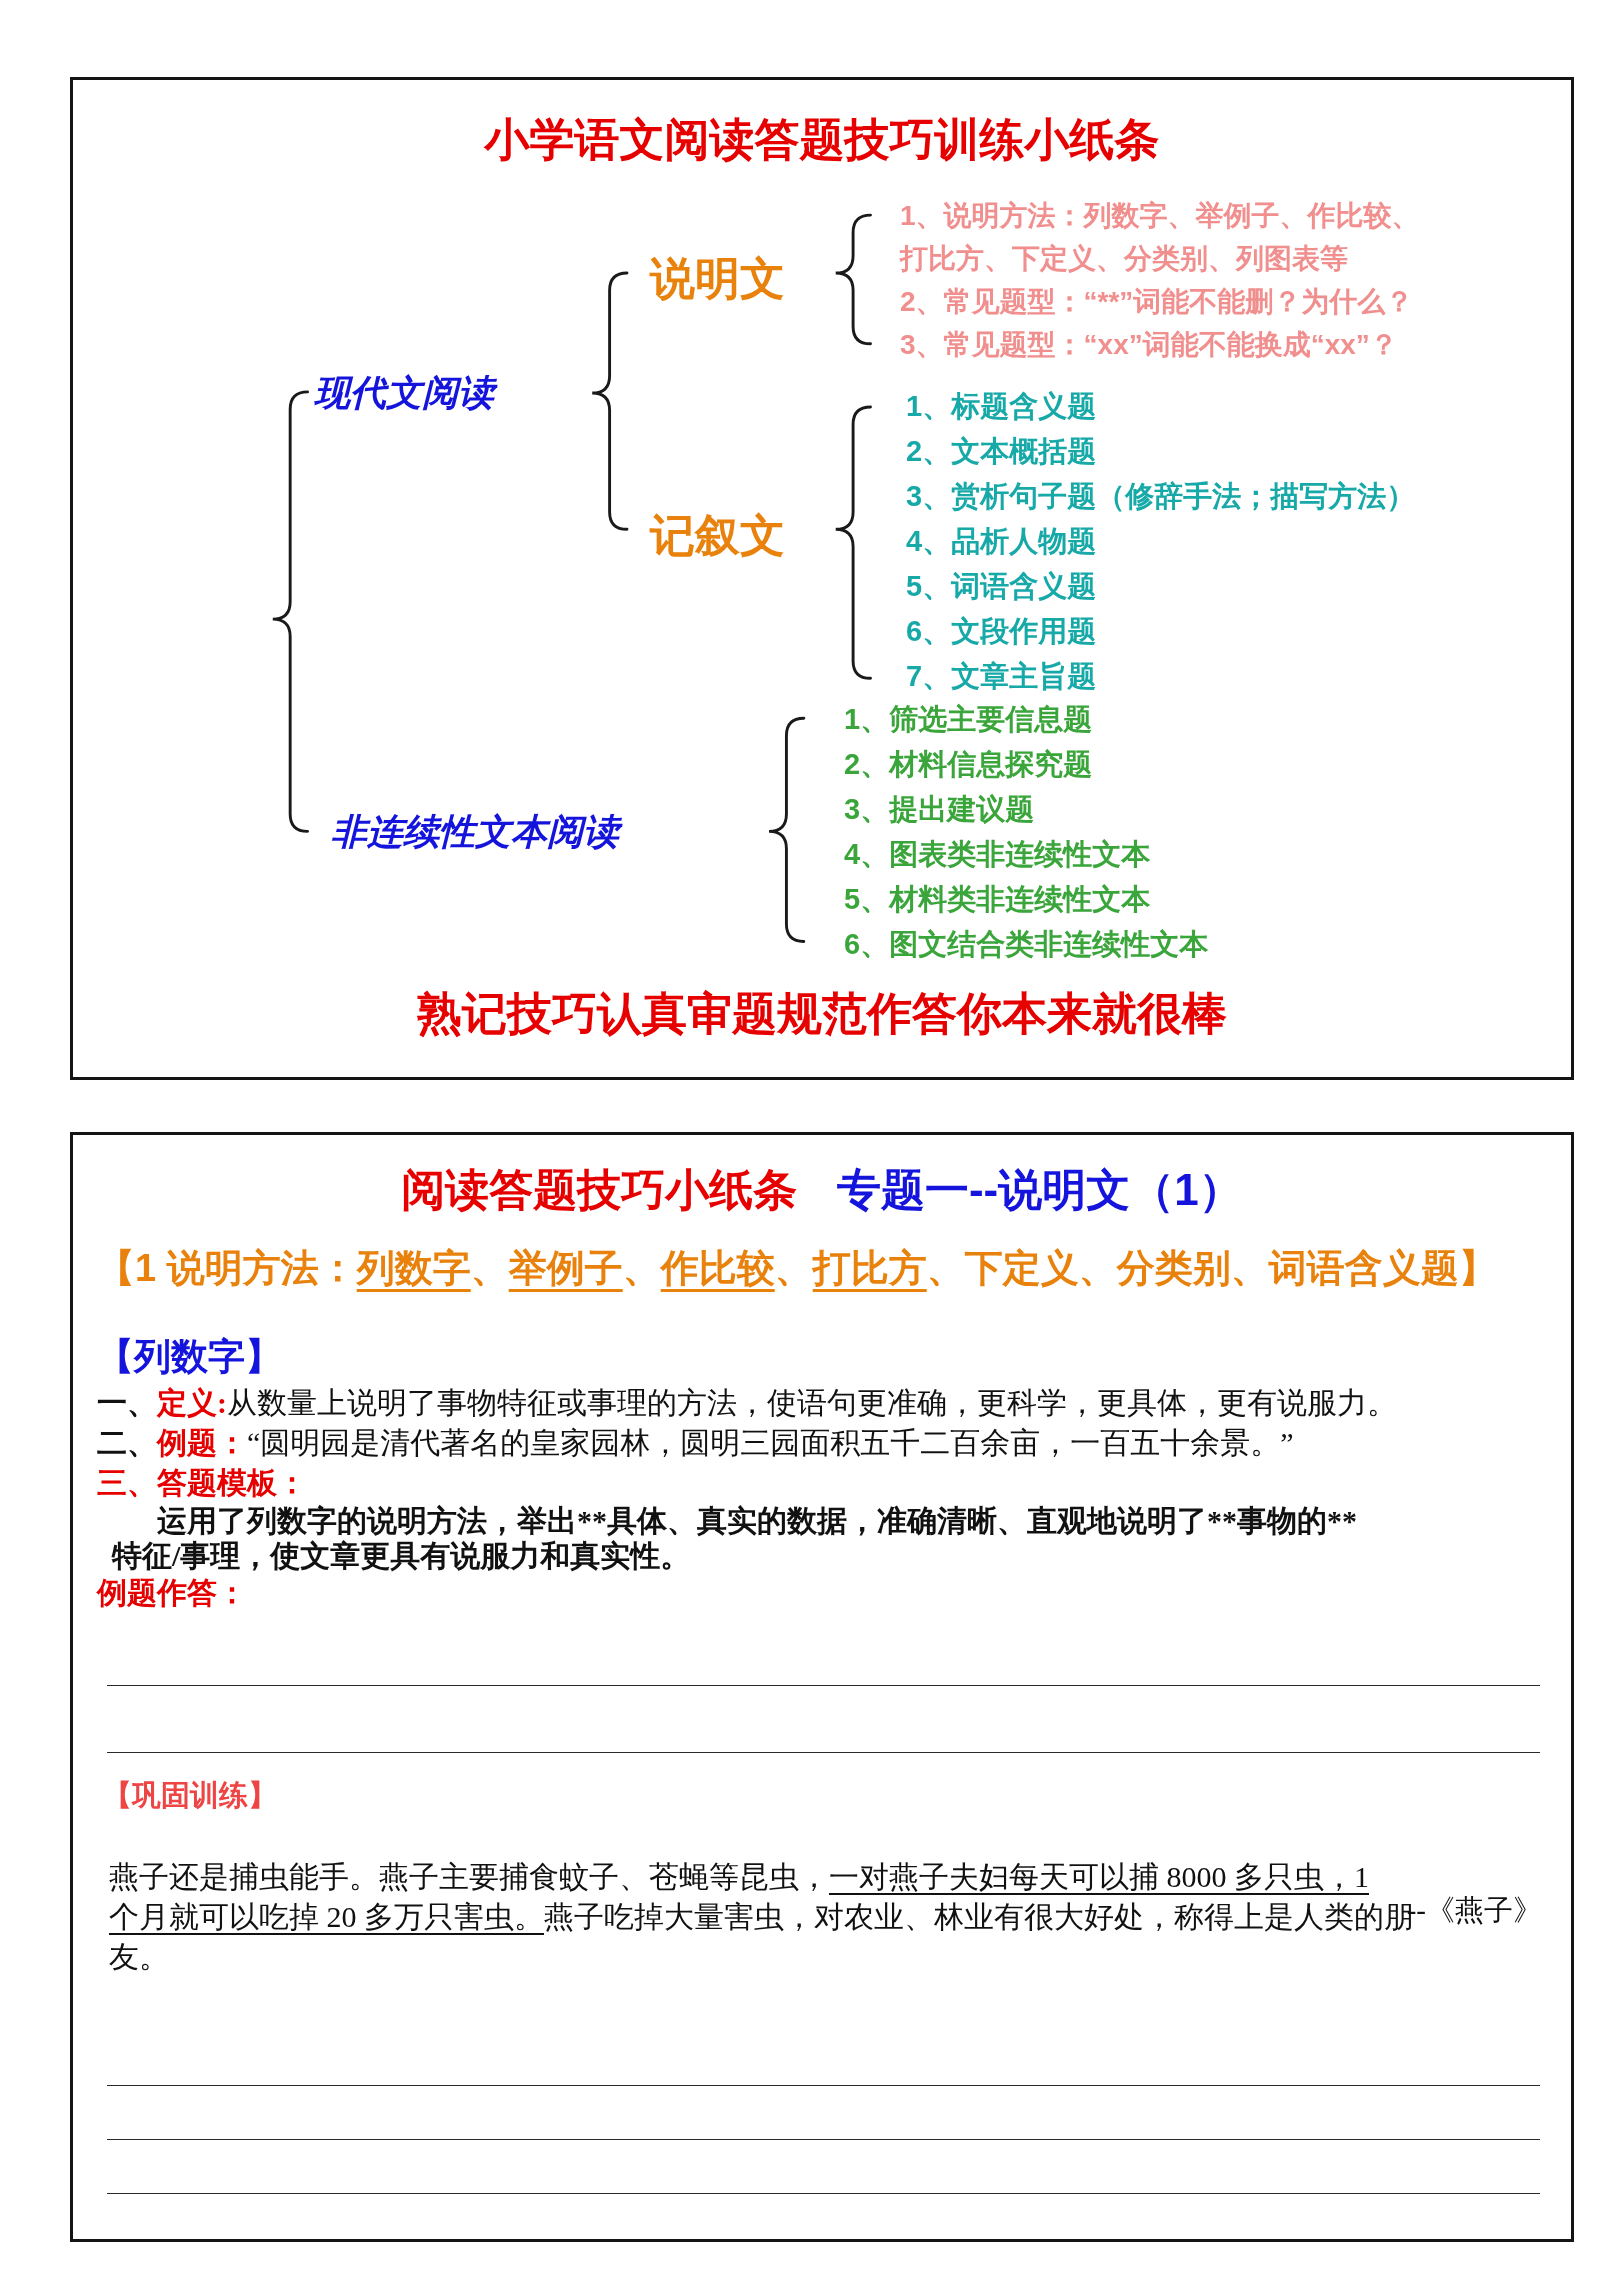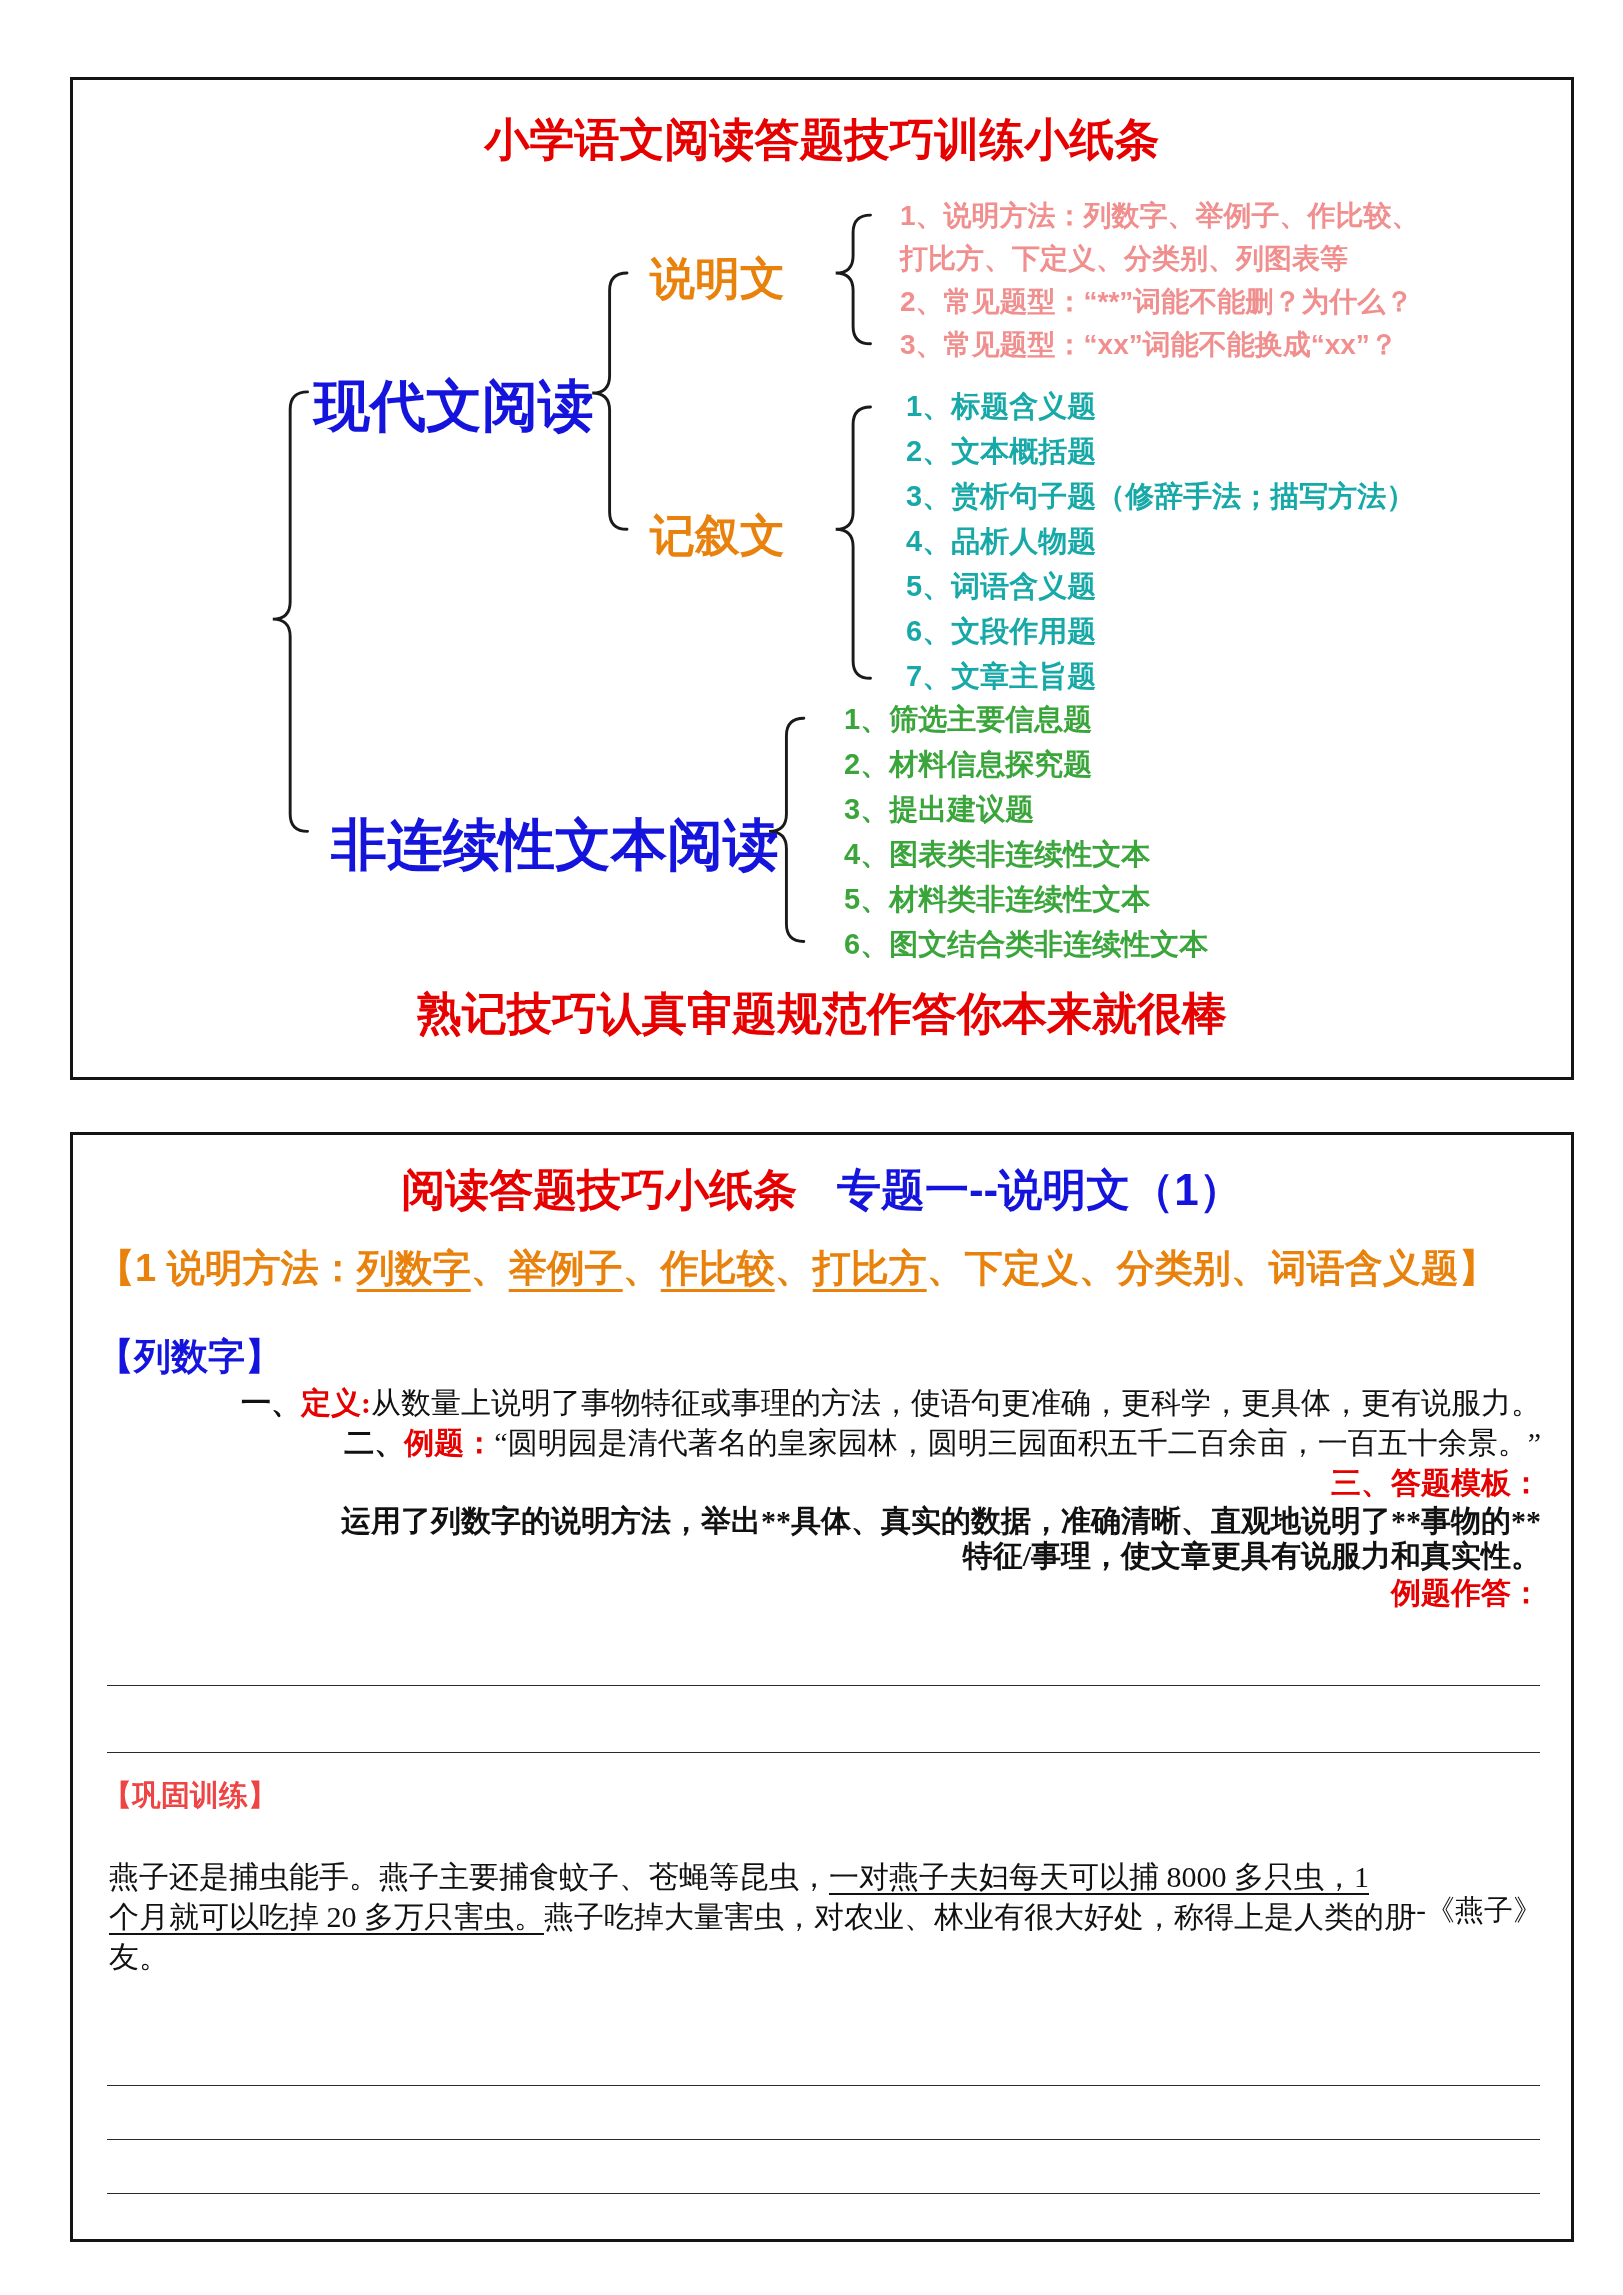--- a/index.html
+++ b/index.html
@@ -16,21 +16,21 @@
   .panel { position:absolute; border:3.5px solid #141414; background:#fff; }
   #panel1 { left:70px; top:77px; width:1504px; height:1003px; }
   #panel2 { left:70px; top:1132px; width:1504px; height:1110px; }
   .abs { position:absolute; }
 
   
   .p1-title { top:30px; left:0; width:100%; text-align:center;
               font-size:45px; font-weight:bold; color:var(--red); }
   .mm-root { left:23px; top:464px; width:151px; text-align:center;
              font-size:49px; font-weight:bold; color:var(--red); line-height:74px; }
-  .mm-blue { font-size:56px; font-weight:bold; color:var(--blue); white-space:nowrap; }
+  .mm-blue { font-size:36px; font-weight:bold; color:var(--blue); white-space:nowrap;font-style:italic; }
   #node-modern { left:241px; top:289px; }
   #node-noncont { left:258px; top:728px; }
   .mm-orange { font-size:45px; font-weight:bold; color:var(--orange); white-space:nowrap; }
   #node-expos { left:577px; top:169px; }
   #node-narr { left:577px; top:426px; }
   .mm-list { white-space:nowrap; }
   .mm-item { font-weight:bold; white-space:pre-line; }
   #list-pink { left:827px; top:114px; width:667px; font-size:28px; line-height:43px; color:var(--pink); }
   #list-teal { left:833px; top:304px; width:650px; font-size:29px; line-height:45px; color:var(--teal); }
   #list-green { left:771px; top:617px; width:719px; font-size:29px; line-height:45px; color:var(--green); }
@@ -41,21 +41,21 @@
 
   
   .p2-title { top:25.5px; left:0; width:100%; text-align:center; white-space:nowrap; }
   .p2-title .t-red  { font-size:44px; font-weight:bold; color:var(--red); }
   .p2-title .t-blue { font-size:44px; font-weight:bold; color:var(--blue); margin-left:37px; }
   .p2-h1 { left:24px; top:108px; width:1456px; font-size:38px; font-weight:bold;
            color:var(--orange); white-space:nowrap; }
   .p2-h1 .uword { text-decoration:underline; text-decoration-thickness:2.9px; text-underline-offset:8px; }
   .p2-h2 { left:24px; top:197px; font-size:37px; font-weight:bold; color:var(--blue); }
   .p2-body { left:24px; top:248px; width:1444px; font-family:"Liberation Serif", serif;
-             font-size:30px; line-height:40px; color:#111;text-align:right; }
+             font-size:30px; line-height:40px; color:#111; }
   .p2-body p { margin:0; }
   .lab-black { font-weight:bold; color:#111; }
   .lab-red { font-weight:bold; color:var(--red); }
   .tpl-text { font-weight:bold; white-space:pre-line; line-height:35px;
               padding-left:15px; text-indent:45px; }
   .ans-line { left:34px; width:1433px; border-top:1.7px solid #2a2a2a; height:0; }
   #ansline1 { top:550px; } #ansline2 { top:617px; }
   #ansline3 { top:950px; } #ansline4 { top:1004px; } #ansline5 { top:1058px; }
   .practice-title { left:30px; top:641px; font-size:29px; font-weight:bold; color:#ef4444; }
   .practice-para { left:36px; top:682px; width:1433px; font-family:"Liberation Serif", serif;

